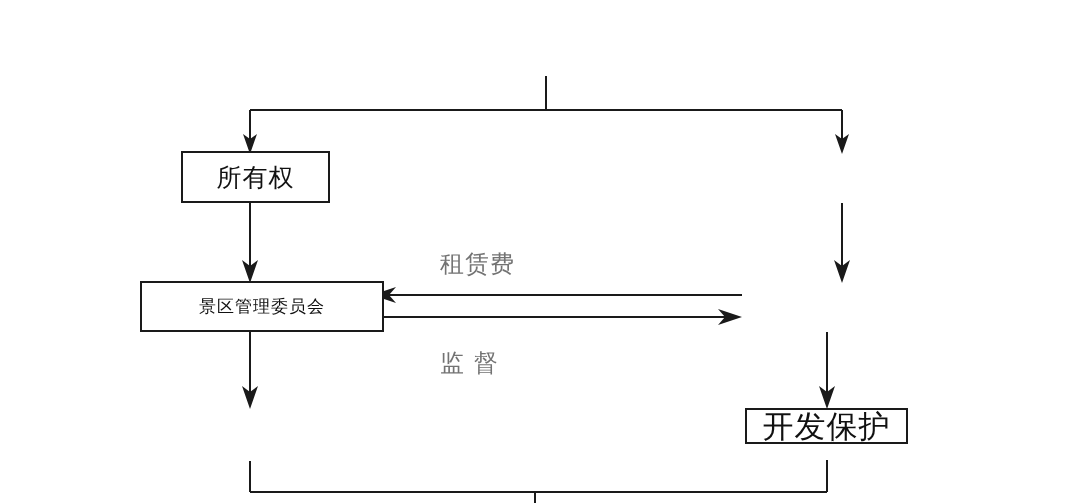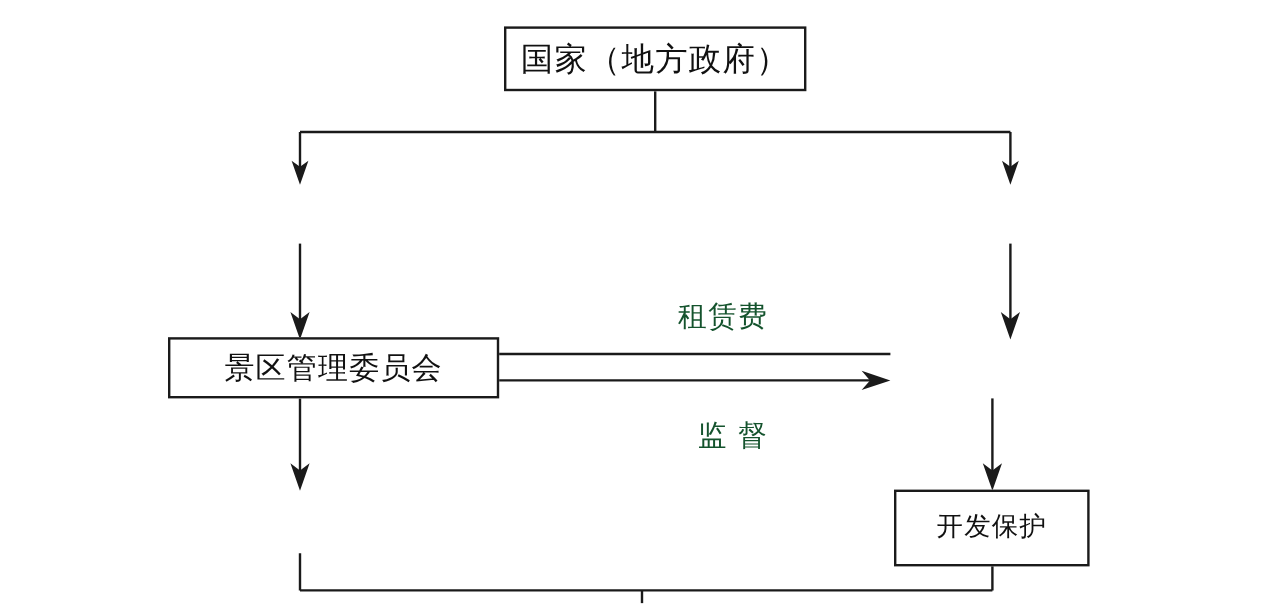--- a/index.html
+++ b/index.html
@@ -26,23 +26,23 @@
     color: #111111;
     letter-spacing: 1px;
     white-space: nowrap;
   }
   .node span {
     display: block;
     line-height: 1;
   }
   .edge-label {
     position: absolute;
-    color: #14532d;
+    color: #737373;
     white-space: nowrap;
-    text-align: right;
+    text-align: left;
     letter-spacing: 1px;
   }
   svg.wires {
     position: absolute;
     left: 0;
     top: 0;
     width: 1065px;
     height: 503px;
     pointer-events: none;
   }
@@ -89,33 +89,33 @@
 
     <path class="wire" d="M 827 332 L 827 398"></path>
     <polygon class="head" points="827,409 819,386 827,392 835,386"></polygon>
 
     <path class="wire" d="M 250 461 L 250 492"></path>
     <path class="wire" d="M 827 460 L 827 492"></path>
     <path class="wire" d="M 250 492 L 827 492"></path>
     <path class="wire" d="M 535 492 L 535 503"></path>
   </svg>
 
-  <div class="node" style="left:420px; top:22px; width:252px; height:54px; font-size:27px;">
-    <span>国家（地方政府）</span>
+
+  <div class="node" style="left:181px; top:151px; width:149px; height:52px; font-size:25px;">
+    <span>所有权</span>
   </div>
 
 
-
-  <div class="node" style="left:140px; top:281px; width:276px; height:51px; font-size:25px;text-align:center;">
+  <div class="node" style="left:140px; top:281px; width:244px; height:51px; font-size:17px;text-align:center;">
     <span>景区管理委员会</span>
   </div>
 
 
 
-  <div class="node" style="left:745px; top:408px; width:163px; height:64px; font-size:22px;">
+  <div class="node" style="left:745px; top:408px; width:163px; height:36px; font-size:31px;">
     <span>开发保护</span>
   </div>
 
   <div class="edge-label" style="left:440px; top:248px; width:200px; font-size:24px;">
     <span>租赁费</span>
   </div>
 
   <div class="edge-label" style="left:440px; top:347px; width:200px; font-size:24px;">
     <span>监 督</span>
   </div>

